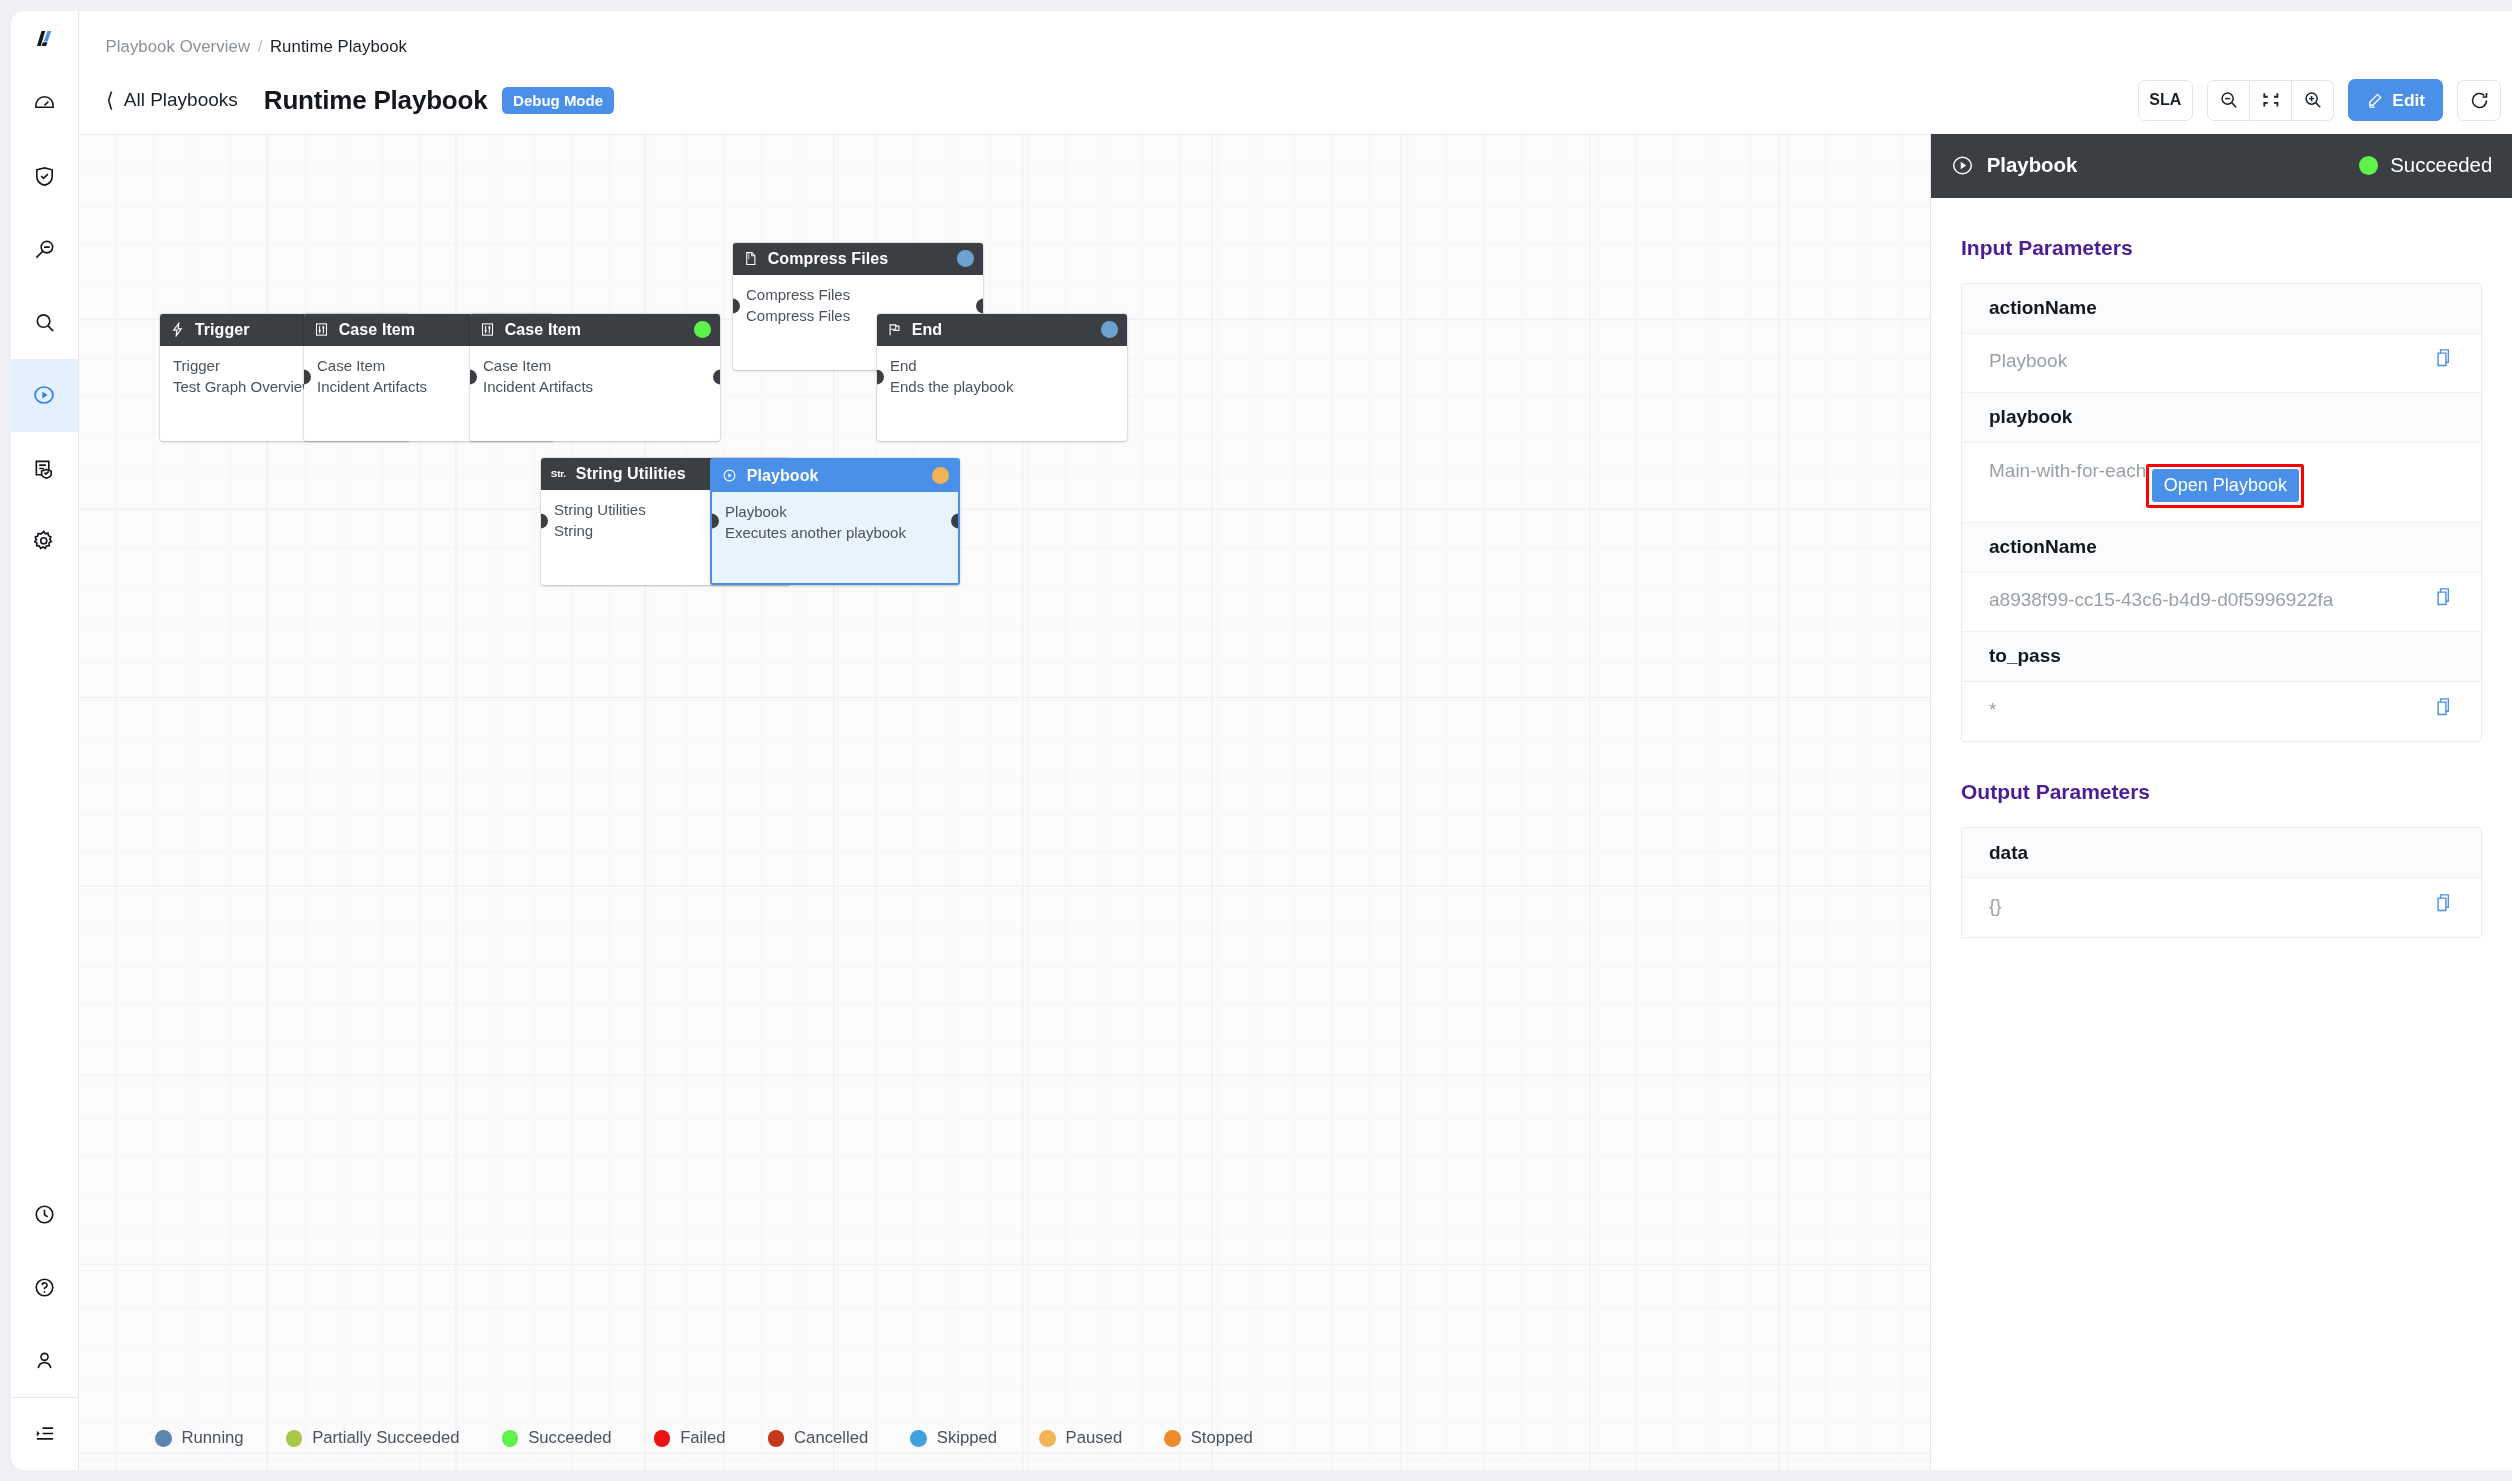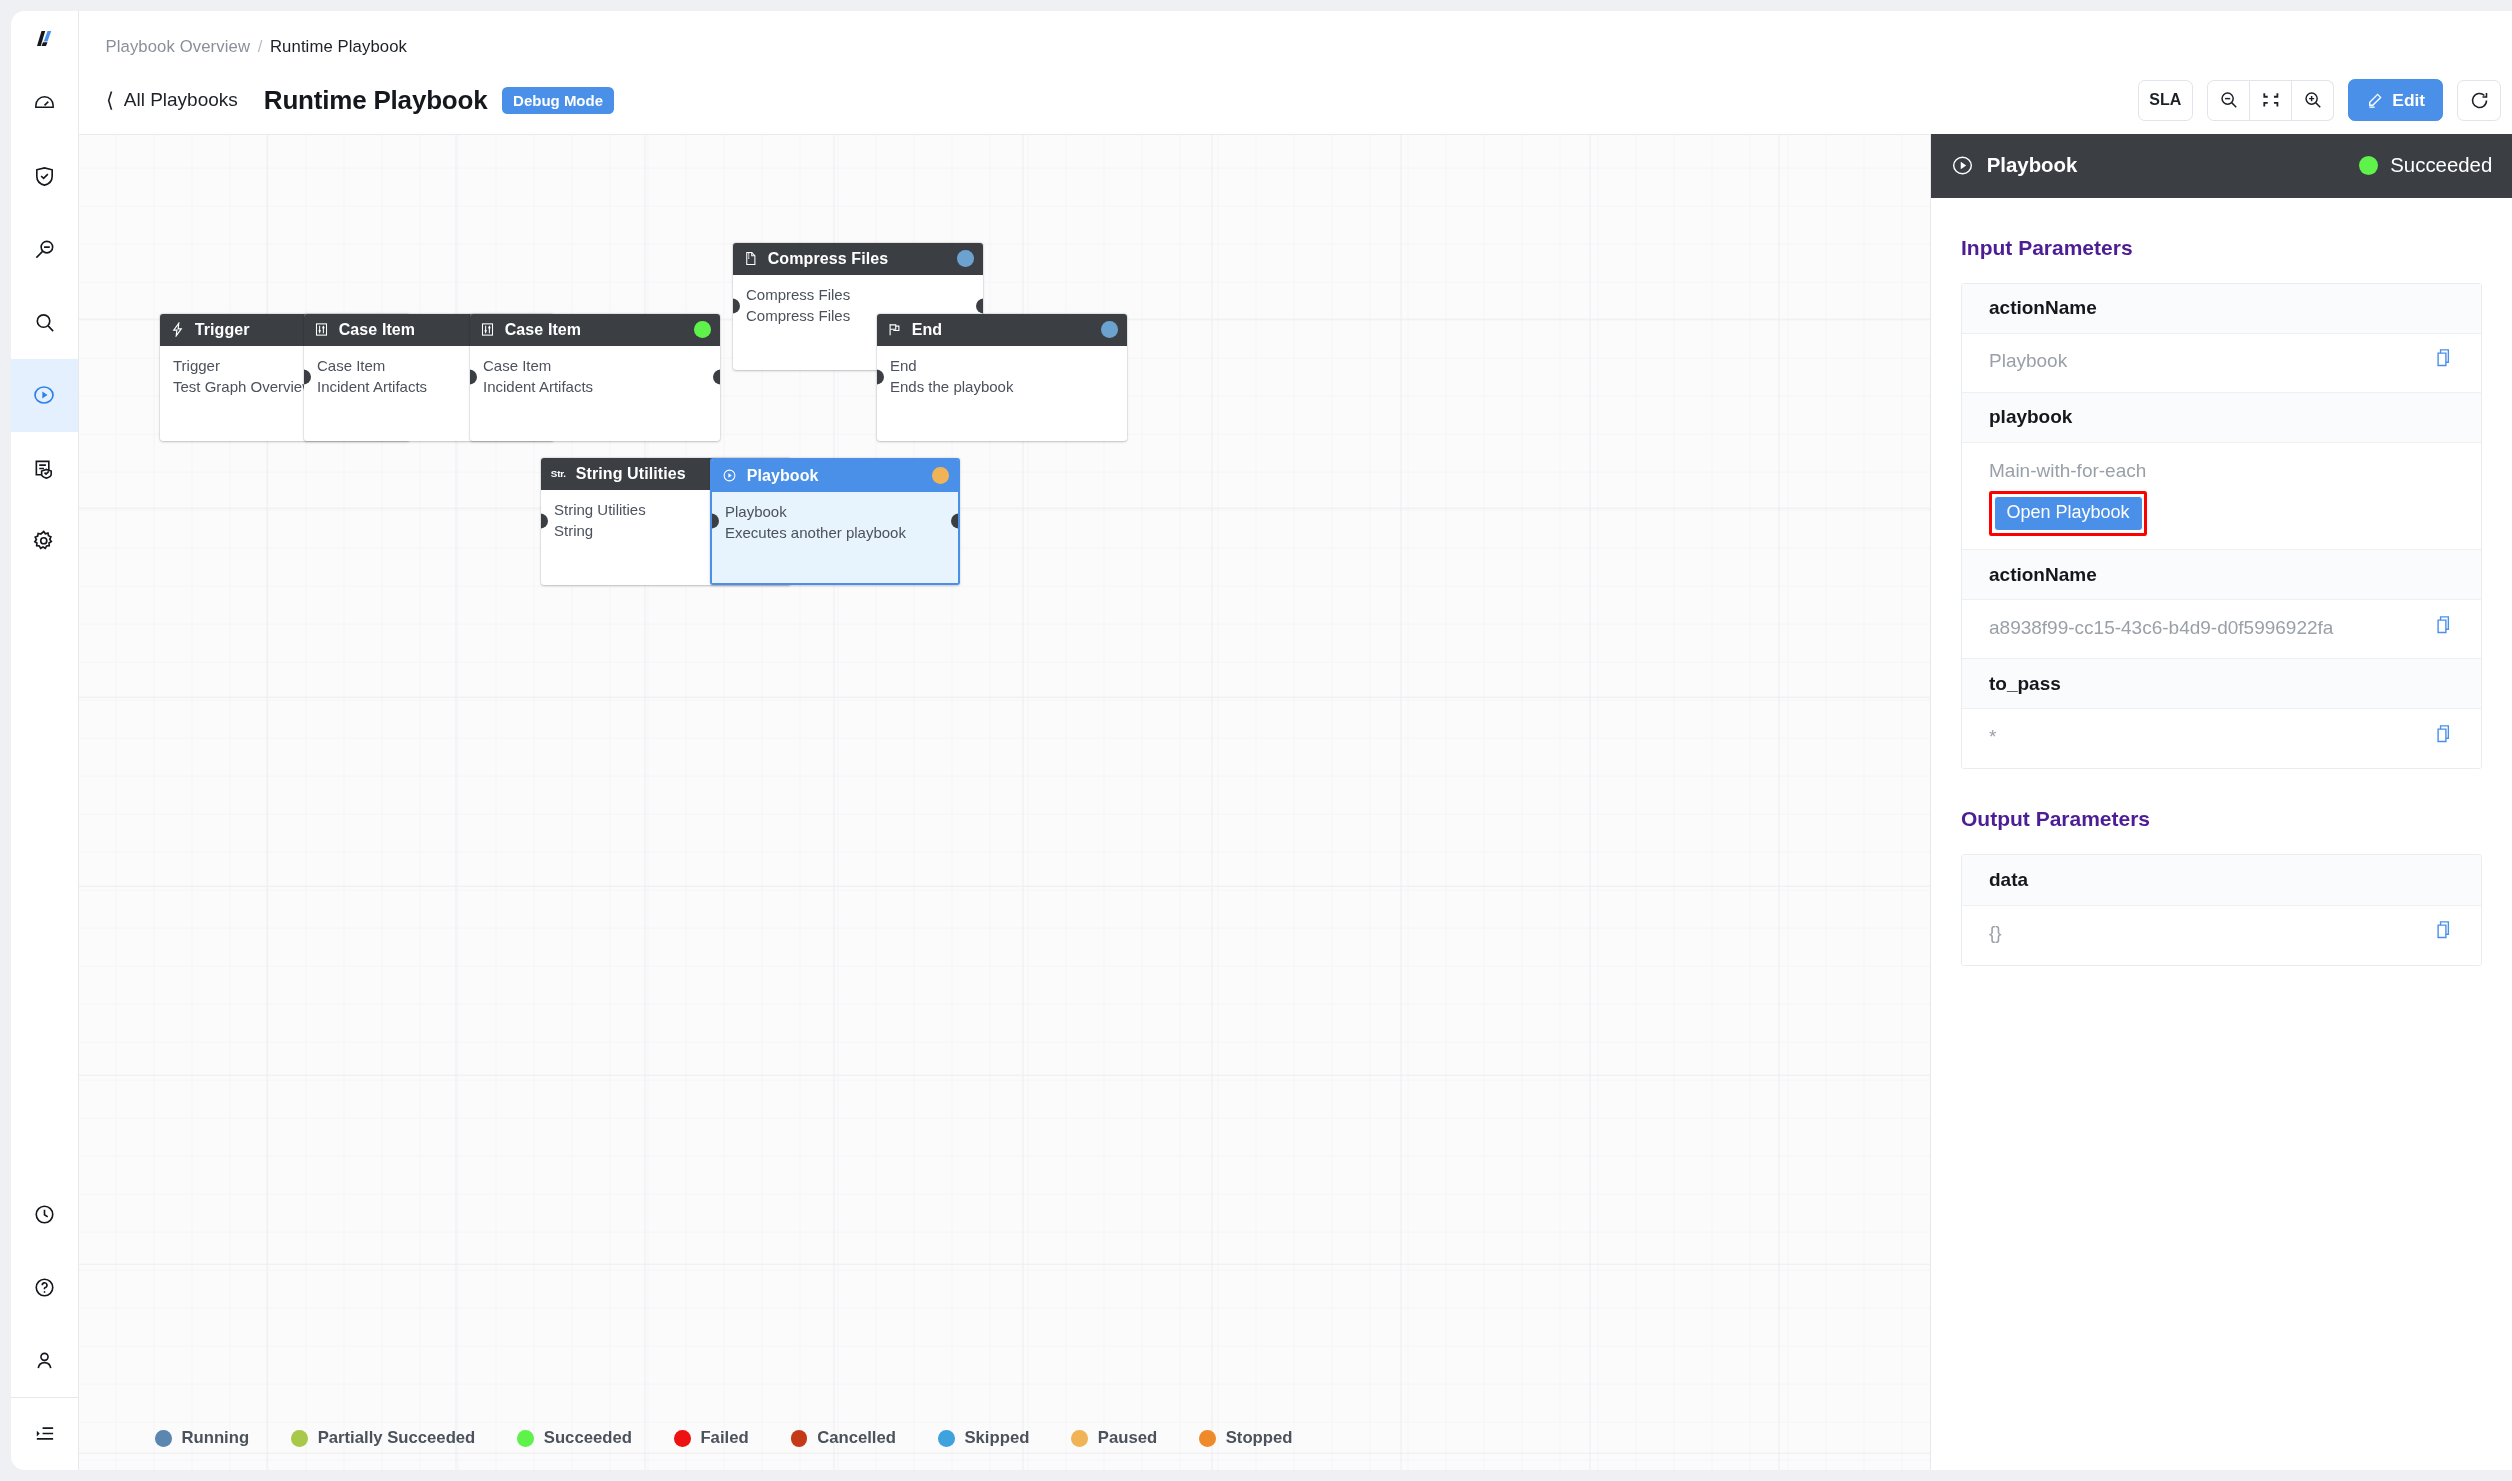--- a/index.html
+++ b/index.html
@@ -167,21 +167,21 @@
 
   
   .legend {
     position: absolute; left: 0; right: 0; bottom: 0; height: 64px;
     display: flex; align-items: center; gap: 0px;
     padding-left: 76px;
     background: transparent;
   }
   .legend-item { display: flex; align-items: center; gap: 9.8px; margin-right: 42px; }
   .legend-dot { width: 16.7px; height: 16.7px; border-radius: 50%; flex:0 0 auto;}
-  .legend-label { font-size: 16.7px; color: #4b525c; font-weight: bold; }
+  .legend-label { font-size: 16.7px; color: #4b525c; }
 
   
   .panel {
     position: absolute; right: 0; top: 123px; bottom: 0; width: 582px;
     background: #fff;
     border-left: 0.8px solid #e6e8ec;
     overflow: hidden;
   }
   .panel-header {
     height: 64px; background: #3b3f44;
@@ -222,21 +222,21 @@
     border: 3px solid #ff0000; border-radius: 2.3px; padding: 1.5px;
   }
   .open-pb {
     display: inline-block;
     background: #4a90e8; color: #fff;
     font-size: 18px; padding: 6.8px 12px; border-radius: 3.8px;
     border: 0.8px solid #fff;
     cursor: pointer; line-height: 1.1;
     white-space: nowrap;
   }
-  .stack { display:flex; flex-direction: column; align-items: flex-start; }
+  .stack { display:flex; flex-direction: row; align-items: flex-start; }
 </style>
 </head>
 <body>
 
 <div id="app">
 
   <div class="rail">
     <div class="rail-logo">
       <svg width="27" height="27" viewBox="0 0 36 36">
         <polygon points="8,28 14,8 19,8 13,28" fill="#14171c"></polygon>

